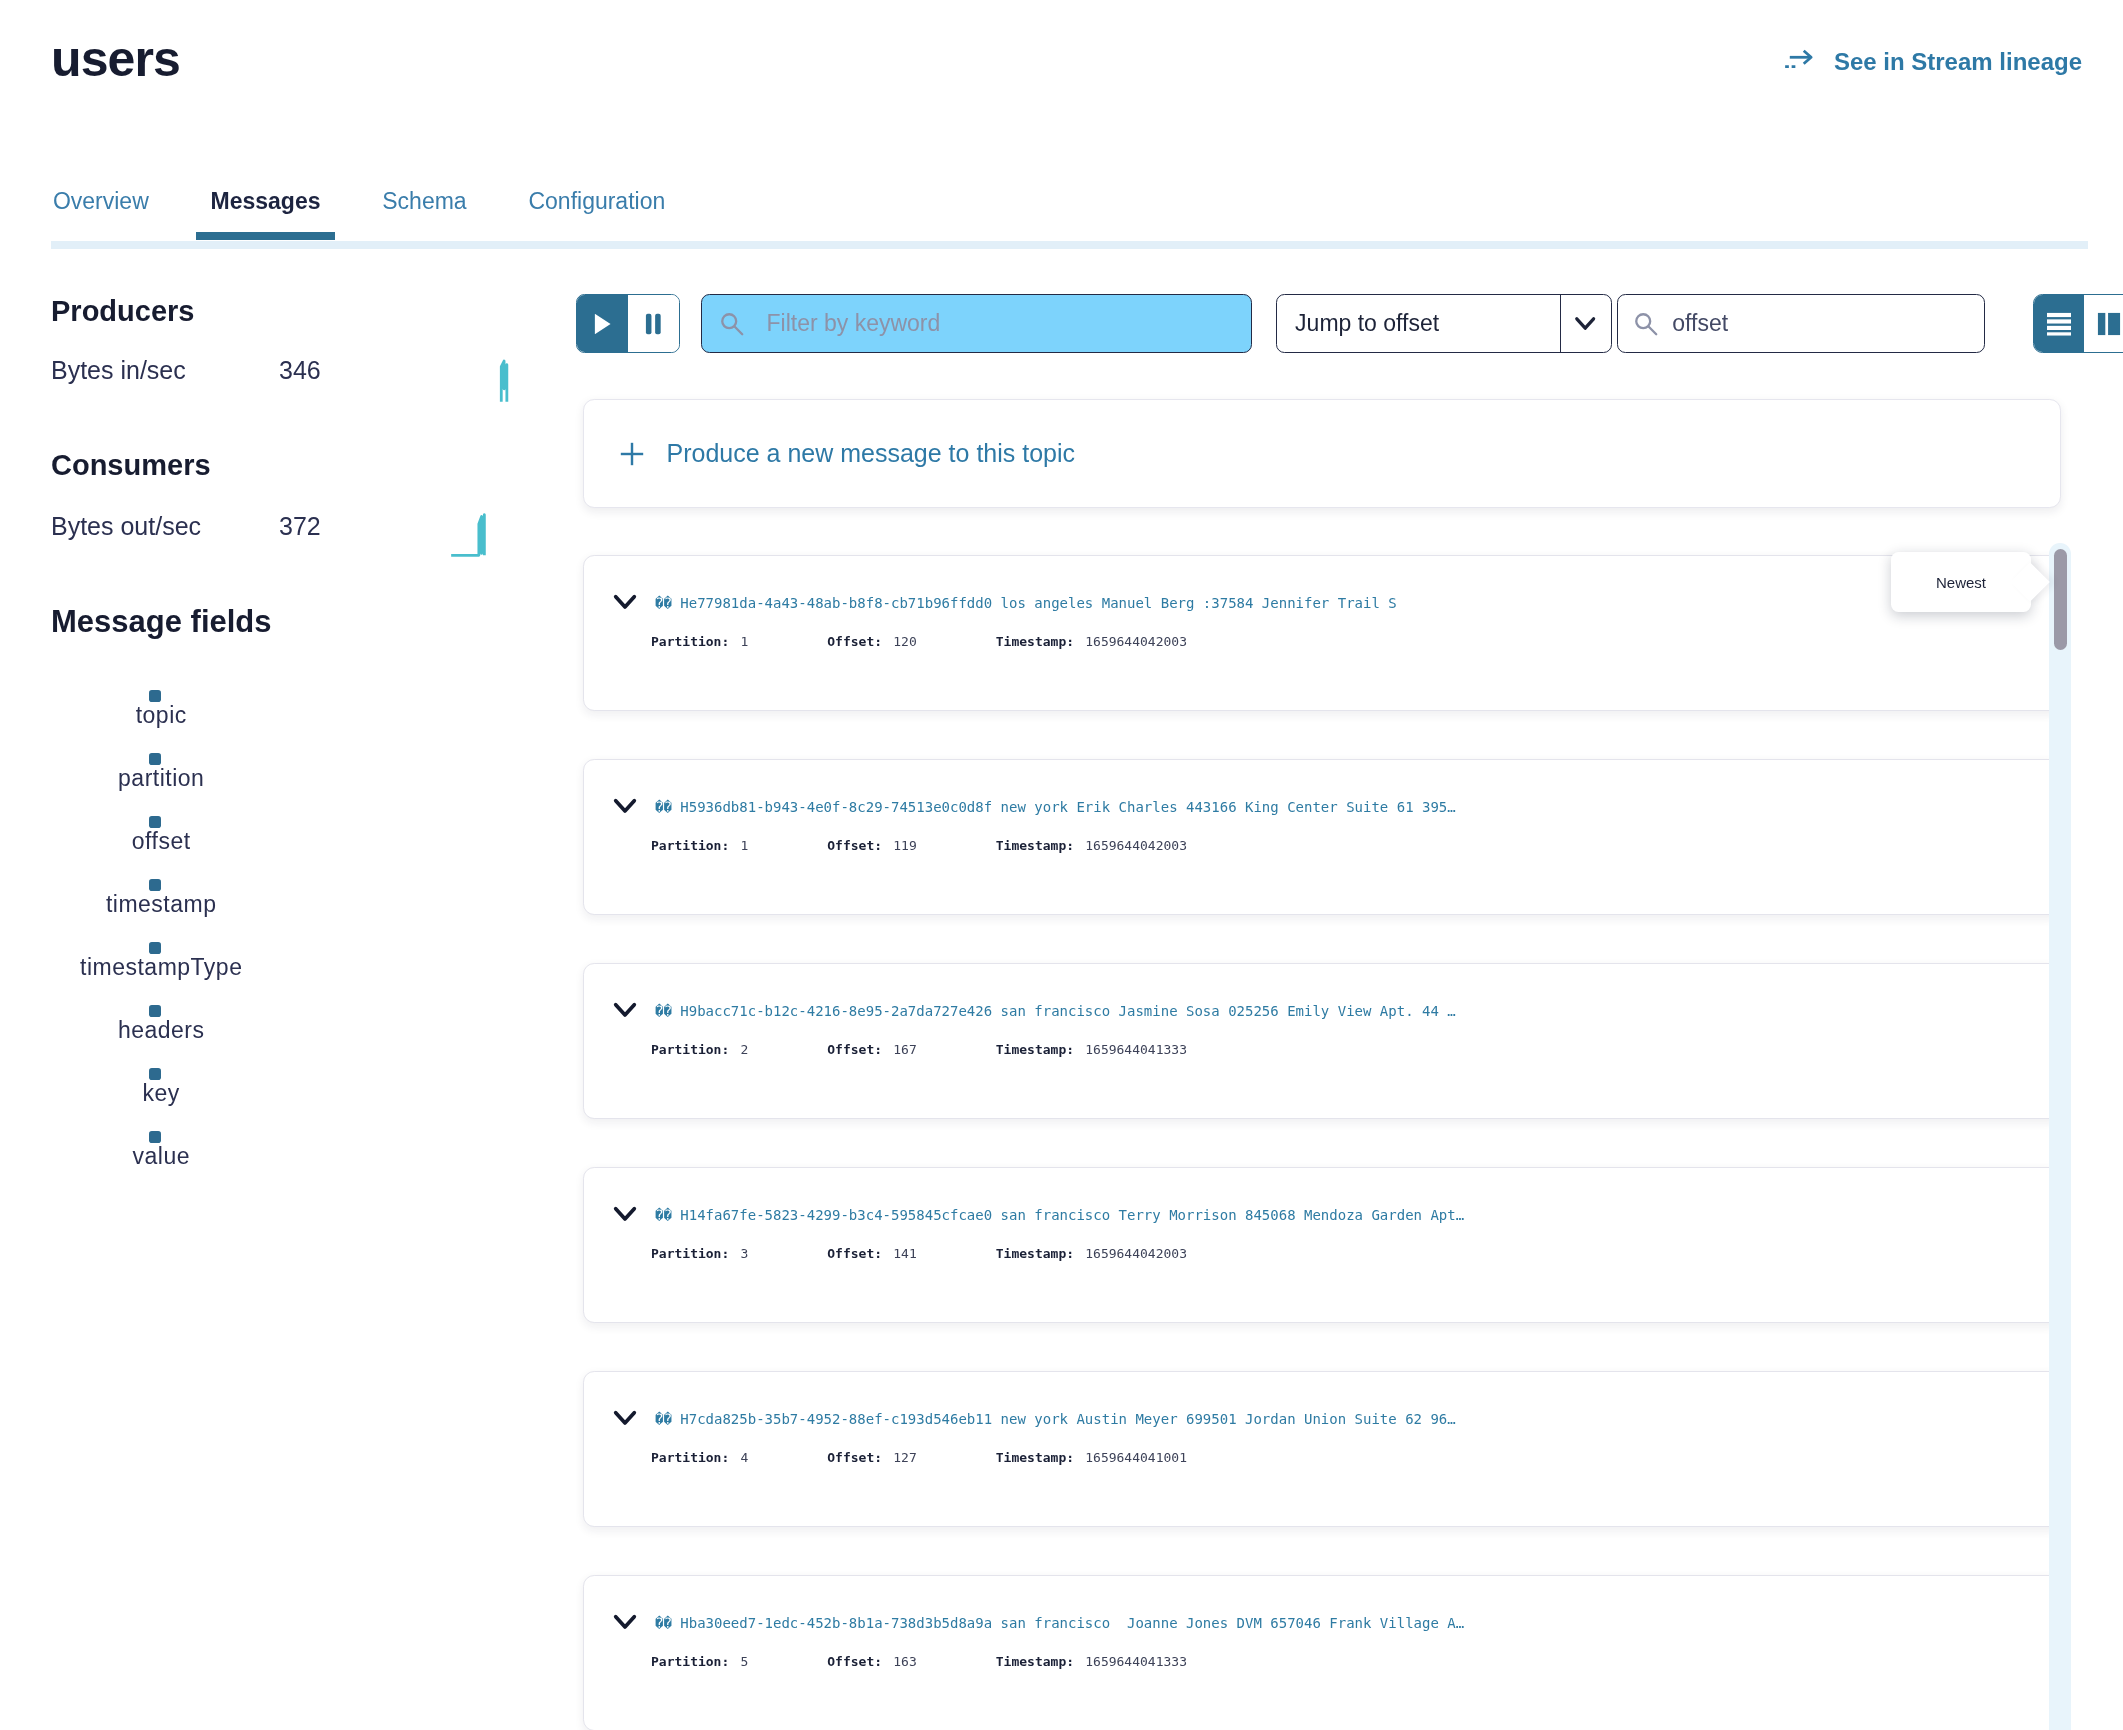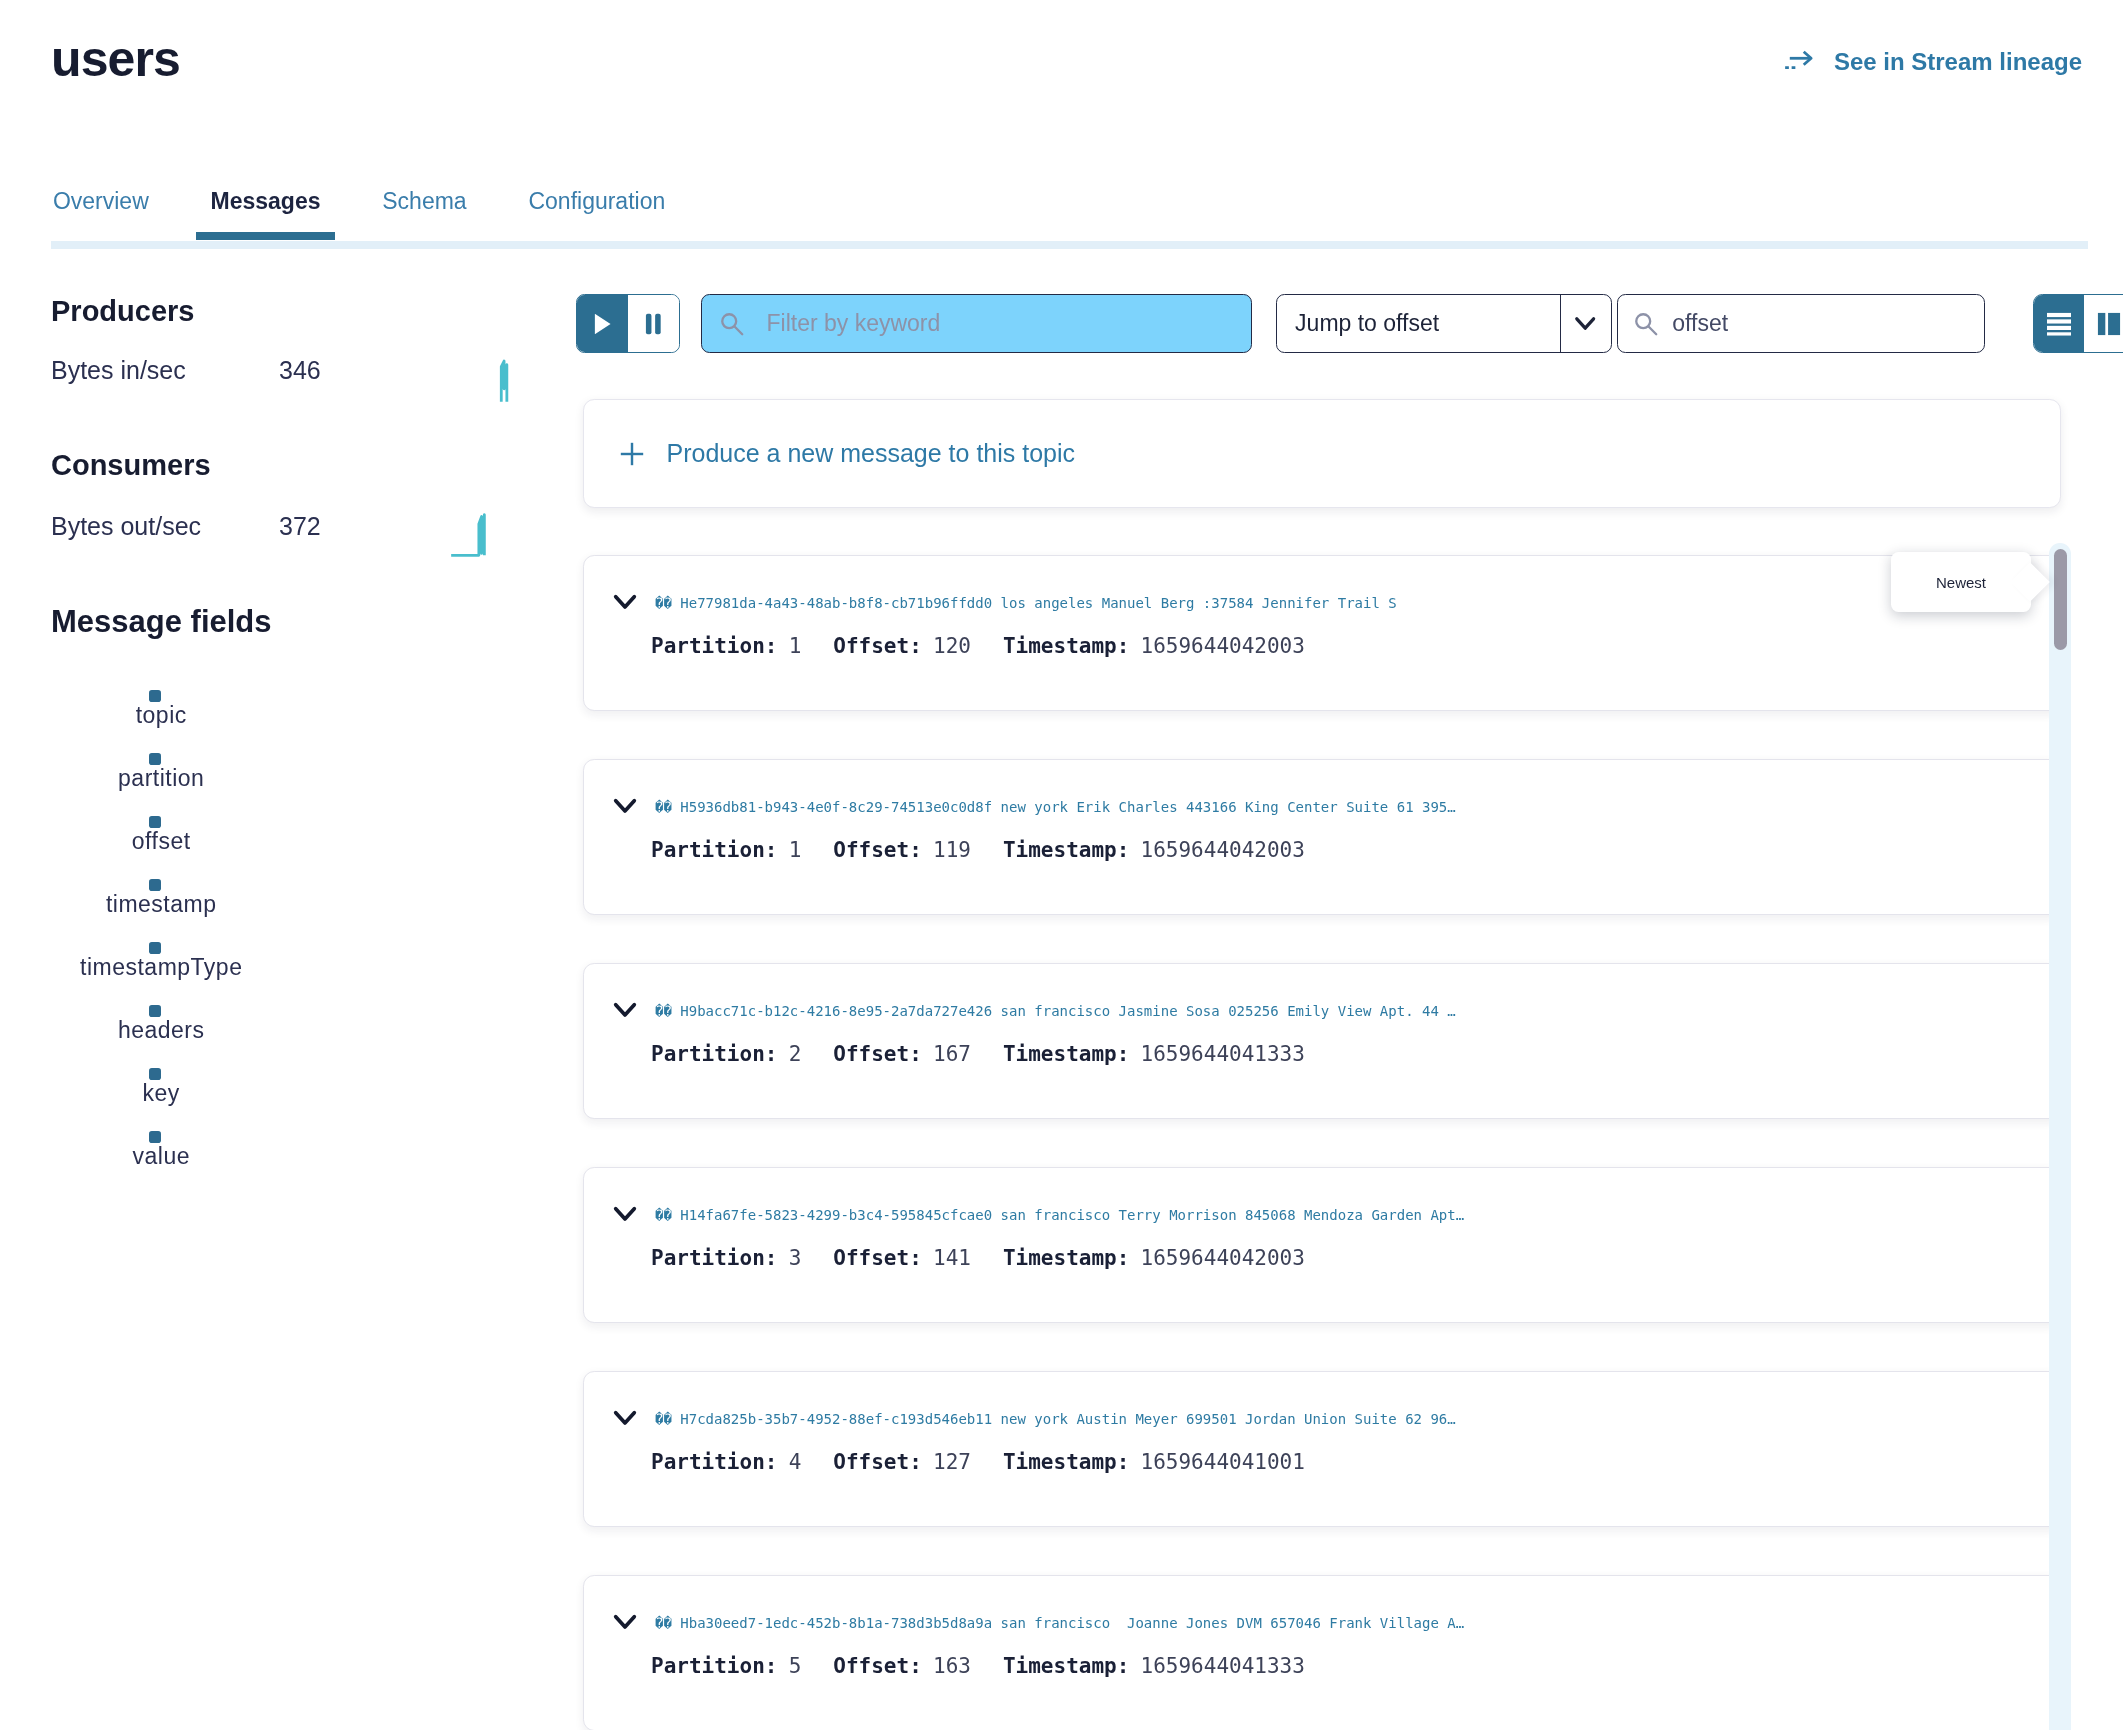--- a/index.html
+++ b/index.html
@@ -2,21 +2,21 @@
 <html style="font-size:15px"><head>
 <meta charset="utf-8">
 <style>
   html,body{margin:0;padding:0;background:#ffffff;}
   #root{
     position:relative;width:2124px;height:1730px;background:#ffffff;
     font-family:"Liberation Sans",sans-serif;color:#1d2338;overflow:hidden;
   }
   
   .page-title{position:absolute;left:51px;top:30px;font-size:50px;font-weight:700;letter-spacing:-0.9px;color:#171c30;}
-  .lineage-link{position:absolute;right:42px;top:48px;display:flex;align-items:center;gap:18px;
+  .lineage-link{position:absolute;right:42px;top:48px;display:flex;align-items:flex-start;gap:18px;
     color:#2e79a6;font-size:24px;font-weight:700;cursor:pointer;}
   
   .tabs{position:absolute;left:51px;top:186px;display:flex;gap:58px;align-items:center;height:48px;}
   .tab{font-size:23px;color:#3a7dab;padding:0 1.9px 17px 1.9px;position:relative;cursor:pointer;}
   .tab.active{color:#1d2440;font-weight:700;}
   .tab.active::after{content:"";position:absolute;left:-13px;right:-13px;bottom:-8.4px;height:8.4px;background:#2c6e91;z-index:2;}
   .tabs-underline{position:absolute;left:51px;top:241px;width:2037px;height:7.5px;background:#e2eff8;}
   
   .side-heading{position:absolute;left:51px;font-size:29px;font-weight:700;color:#171c30;}
   .metric-row{position:absolute;left:51px;display:flex;font-size:25px;color:#2b3050;}
@@ -53,21 +53,21 @@
   .produce-card{position:absolute;left:583px;top:399px;width:1478px;height:109px;background:#fff;
     border:0.9px solid #e6e6ee;border-radius:11.2px;box-shadow:0 3.7px 9.3px rgba(25,31,56,.08);
     display:flex;align-items:center;padding-left:34px;gap:20.5px;box-sizing:border-box;cursor:pointer;}
   .produce-label{color:#2e79a6;font-size:25px;font-weight:400;}
   
   .cards{position:absolute;left:583px;top:555px;width:1478px;display:flex;flex-direction:column;gap:48px;}
   .msg-card{height:156px;background:#fff;border:0.9px solid #e4e4ec;border-radius:11.2px;
     box-shadow:0 3.7px 9.3px rgba(25,31,56,.07);box-sizing:border-box;padding:28px 22.4px 0 28px;overflow:hidden;flex:none;}
   .msg-head{display:flex;align-items:center;gap:17px;height:37px;cursor:pointer;}
   .msg-key{font-family:"DejaVu Sans Mono",monospace;font-size:14px;color:#2e7ba3;white-space:pre;overflow:hidden;flex:1;}
-  .msg-meta{display:flex;gap:32px;margin:13px 0 0 39px;font-family:"DejaVu Sans Mono",monospace;font-size:21px;color:#3d4258;}
+  .msg-meta{display:flex;gap:79px;margin:13px 0 0 39px;font-family:"DejaVu Sans Mono",monospace;font-size:13px;color:#3d4258;}
   .meta-group{display:flex;gap:11.2px;white-space:nowrap;}
   .meta-label{font-weight:700;color:#1a2036;}
   
   .newest-tip{position:absolute;left:1891px;top:552px;width:140px;height:60px;background:#fff;border-radius:7.5px;
     box-shadow:0 3.7px 13px rgba(20,26,48,.22);display:flex;align-items:center;justify-content:center;z-index:20;}
   .newest-tip::after{content:"";position:absolute;right:-13px;top:16px;width:28px;height:28px;background:#fff;
     transform:rotate(45deg);box-shadow:3.7px -3.7px 7.5px rgba(20,26,48,.08);}
   .newest-label{font-size:15px;color:#1d2338;position:relative;z-index:1;}
   
   .scroll-track{position:absolute;left:2049px;top:543px;width:22.4px;height:1187px;background:#e8f4fb;border-radius:11.2px 11.2px 0 0;}

